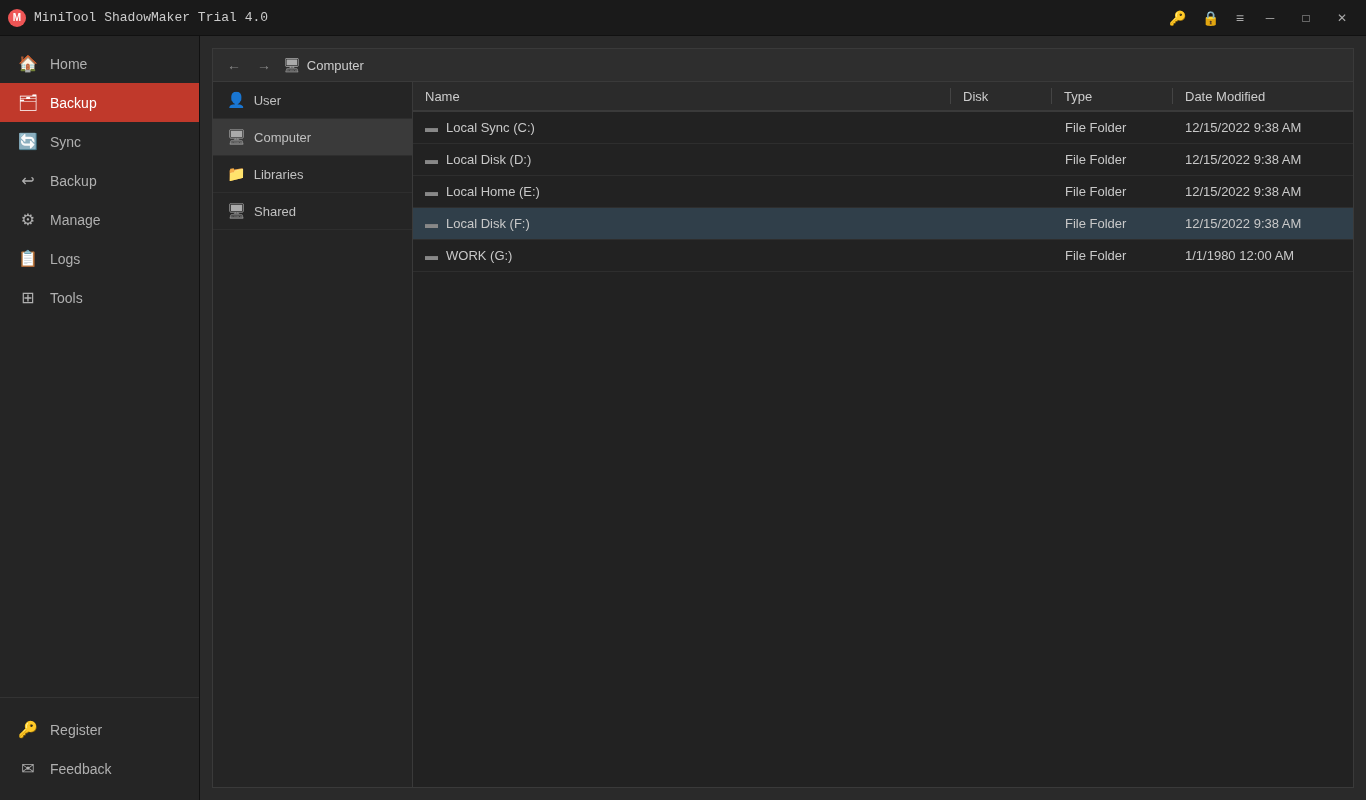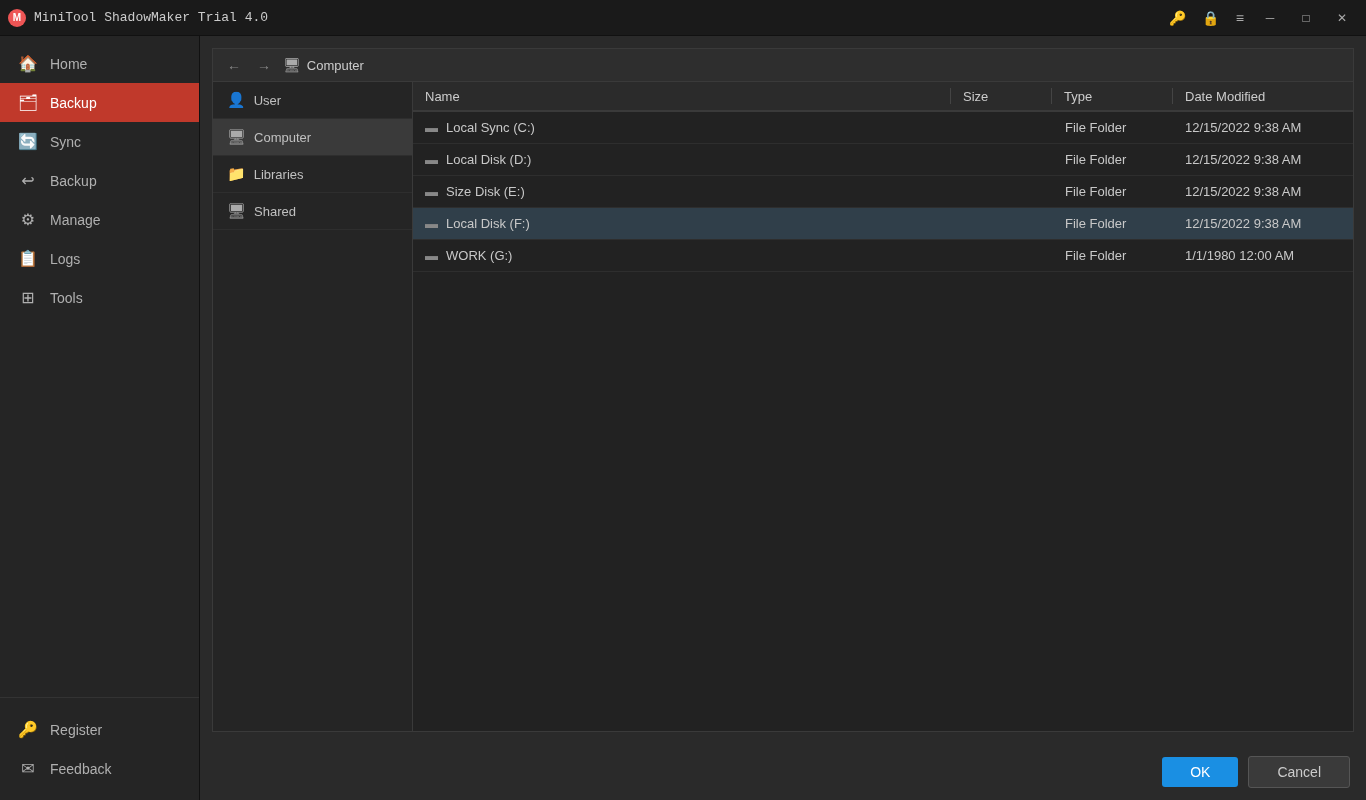--- a/index.html
+++ b/index.html
@@ -370,21 +370,21 @@
             <span>Shared</span>
           </div>
 
         </div>
 
         <div class="file-list">
 
           <div class="file-list-header">
             <div class="col-header col-name">Name</div>
             <div class="col-separator"></div>
-            <div class="col-header col-size">Size</div>
+            <div class="col-header col-size">Disk</div>
             <div class="col-separator"></div>
             <div class="col-header col-type">Type</div>
             <div class="col-separator"></div>
             <div class="col-header col-date">Date Modified</div>
           </div>
 
           <div id="file-rows">
               <div class="file-row">
       <div class="file-cell col-name">
         <span class="disk-icon">▬</span>
@@ -399,21 +399,21 @@
         <span class="disk-icon">▬</span>
         <span>Local Disk (D:)</span>
       </div>
       <div class="file-cell col-size"></div>
       <div class="file-cell col-type">File Folder</div>
       <div class="file-cell col-date">12/15/2022 9:38 AM</div>
     </div>
               <div class="file-row">
       <div class="file-cell col-name">
         <span class="disk-icon">▬</span>
-        <span>Size Disk (E:)</span>
+        <span>Local Home (E:)</span>
       </div>
       <div class="file-cell col-size"></div>
       <div class="file-cell col-type">File Folder</div>
       <div class="file-cell col-date">12/15/2022 9:38 AM</div>
     </div>
               <div class="file-row selected">
       <div class="file-cell col-name">
         <span class="disk-icon">▬</span>
         <span>Local Disk (F:)</span>
       </div>
@@ -429,19 +429,15 @@
       <div class="file-cell col-size"></div>
       <div class="file-cell col-type">File Folder</div>
       <div class="file-cell col-date">1/1/1980 12:00 AM</div>
     </div>
             </div>
 
         </div>
       </div>
     </div>
 
-    <div class="bottom-bar">
-      <button class="btn btn-ok">OK</button>
-      <button class="btn btn-cancel">Cancel</button>
-    </div>
 
   </div>
 </div>
 
 </body></html>

